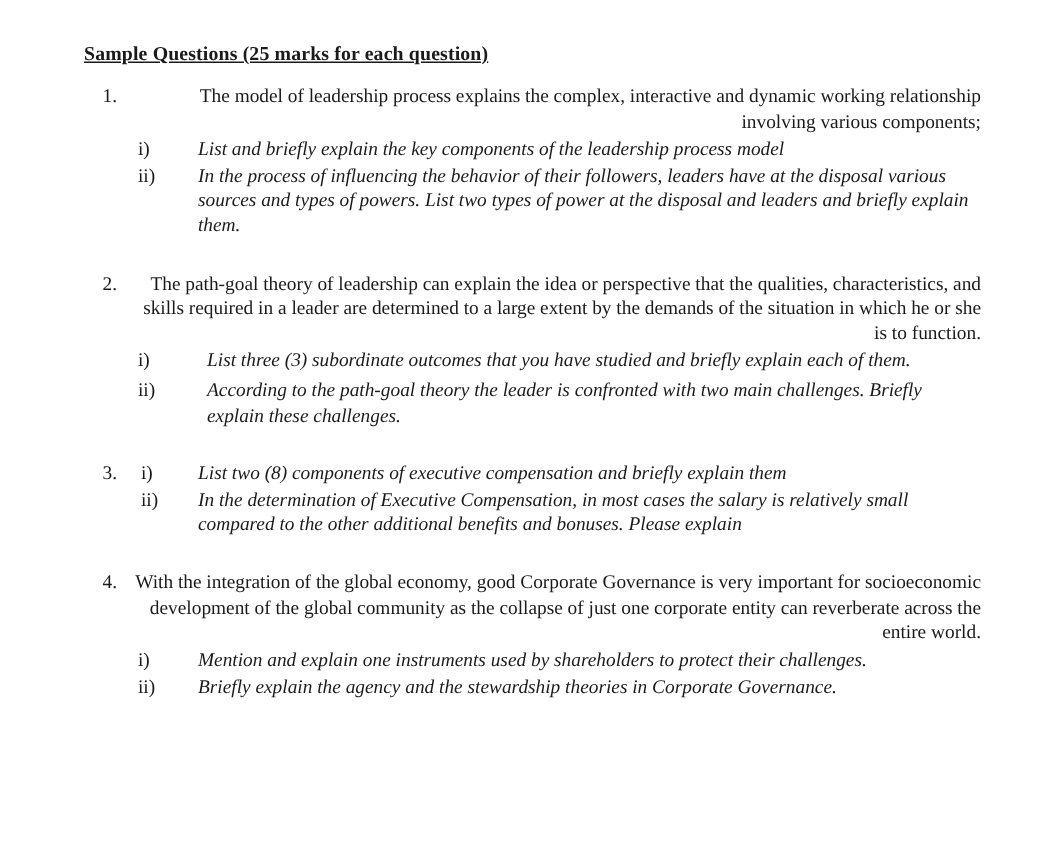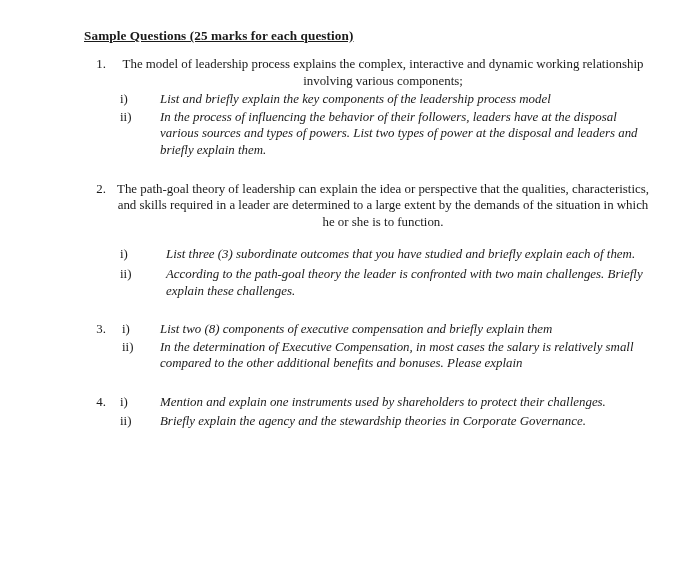--- a/index.html
+++ b/index.html
@@ -12,21 +12,21 @@
     background: #ffffff;
     font-family: "Liberation Serif", serif;
     color: #1a1a1a;
     overflow: hidden;
   }
   .page {
     position: relative;
     width: 700px;
     height: 572px;
     box-sizing: border-box;
-    padding: 28px 46px 10px 84px;
+    padding: 28px 46px 10px 56px;
   }
   .doc-title {
     font-size: 13.2px;
     font-weight: bold;
     text-decoration: underline;
     letter-spacing: 0.1px;
     margin: 0 0 12px 0;
   }
   ol.questions {
     list-style: none;
@@ -43,21 +43,21 @@
     left: 0;
     top: 0;
     width: 22px;
     text-align: right;
     font-size: 12.9px;
     line-height: 16.5px;
   }
   .q-stem {
     font-size: 12.9px;
     line-height: 16.6px;
-    text-align: center;
+    text-align: right;
     margin: 0;
   }
   ol.subs {
     list-style: none;
     margin: 2px 0 0 0;
     padding: 0;
   }
   li.sub {
     position: relative;
     padding-left: 48px;
@@ -70,21 +70,21 @@
     left: 8px;
     top: 0;
     width: 22px;
     text-align: left;
   }
   .sub-text {
     display: block;
     font-style: italic;
   }
   
-  .q2 .q-stem { margin-bottom: 16px; }
+  .q2 .q-stem { margin-bottom: 2px; }
   .q2 li.sub { padding-left: 54px; margin-bottom: 3px; }
   .q2 li.sub .sub-num { left: 8px; }
   .q3 li.sub .sub-num { left: 10px; }
   .q4 li.sub { margin-bottom: 2px; }
 </style>
 </head>
 <body>
 
 <div class="page">
 
@@ -131,20 +131,21 @@
         </li>
         <li class="sub">
           <span class="sub-num">ii)</span>
           <span class="sub-text">In the determination of Executive Compensation, in most cases the salary is relatively small compared to the other additional benefits and bonuses. Please explain</span>
         </li>
       </ol>
     </li>
 
     <li class="question q4">
       <span class="q-num">4.</span>
+      <p class="q-stem">With the integration of the global economy, good Corporate Governance is very important for socioeconomic development of the global community as the collapse of just one corporate entity can reverberate across the entire world.</p>
       <ol class="subs">
         <li class="sub">
           <span class="sub-num">i)</span>
           <span class="sub-text">Mention and explain one instruments used by shareholders to protect their challenges.</span>
         </li>
         <li class="sub">
           <span class="sub-num">ii)</span>
           <span class="sub-text">Briefly explain the agency and the stewardship theories in Corporate Governance.</span>
         </li>
       </ol>

